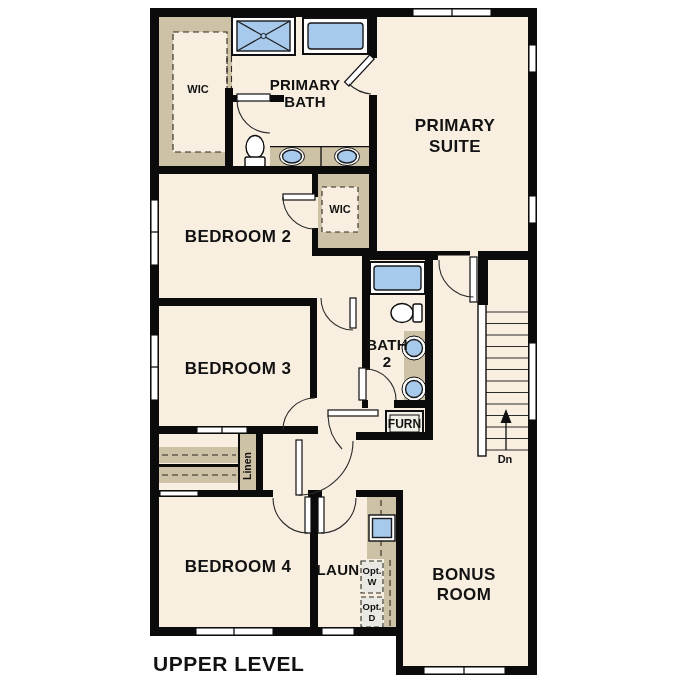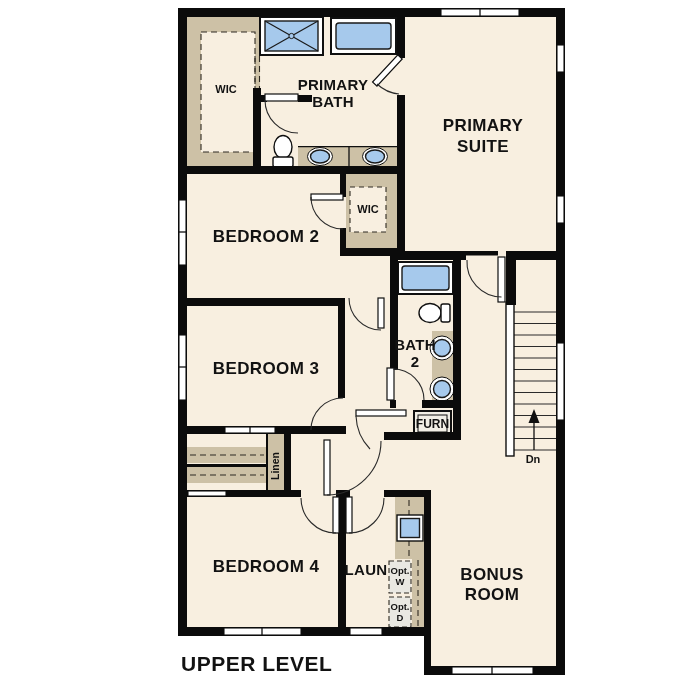--- a/index.html
+++ b/index.html
@@ -1,20 +1,20 @@
 <!DOCTYPE html>
 <html style="--wall: #0b0b0b; --floor: #f8efe0; --closet: #cdc1a6; --fixture: #a6c9ec; --appliance: #e9e8e2; --bg: #ffffff; --line: #2b2b2b;"><head>
 <meta charset="utf-8">
 <style>
   :root{
     --wall:#0b0b0b; --floor:#f8efe0; --closet:#cdc1a6; --fixture:#a6c9ec;
     --appliance:#e9e8e2; --bg:#ffffff; --line:#2b2b2b;
   }
   html,body{margin:0;padding:0;background:var(--bg);}
-  .stage{width:628px;height:687px;position:relative;background:var(--bg);margin-left:28px;}
+  .stage{width:628px;height:687px;position:relative;background:var(--bg);}
   svg.plan{display:block;font-family:"Liberation Sans",sans-serif;}
   svg.plan text{fill:#121212;font-weight:bold;}
   .room-label{font-size:17px;letter-spacing:.4px;}
   .med-label{font-size:15px;letter-spacing:.3px;}
   .small-label{font-size:11px;}
   .tiny-label{font-size:9.5px;font-weight:bold;}
   .title-label{font-size:21px;letter-spacing:.5px;}
   .wall{fill:var(--wall);}
   .floor{fill:var(--floor);}
   .closet{fill:var(--closet);}

